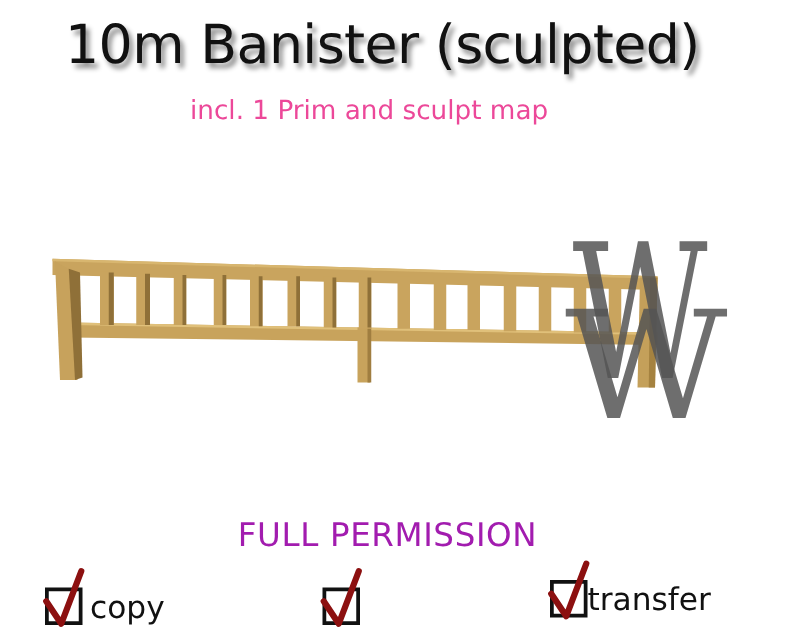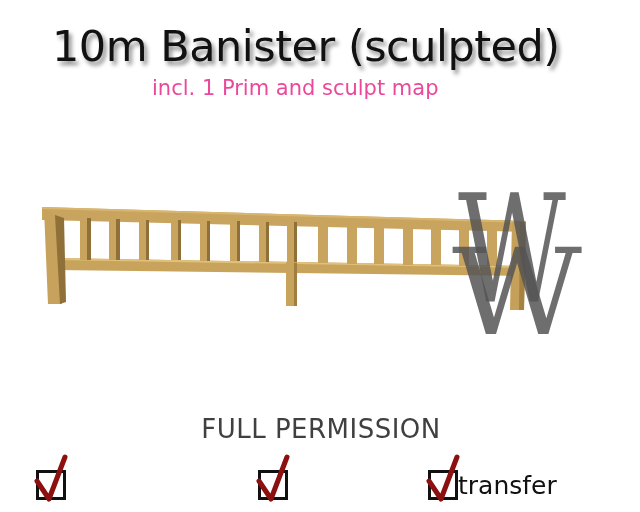--- a/index.html
+++ b/index.html
@@ -5,46 +5,45 @@
   html, body { margin: 0; padding: 0; }
   body {
     width: 640px; height: 512px; background: #ffffff; position: relative; overflow: hidden;
     font-family: "DejaVu Sans", sans-serif; color: #111;
   }
   .title {
     position: absolute; left: 52px; top: 10px; width: 580px;
     font-size: 43px; line-height: 52px; color: #111; white-space: nowrap;
     text-shadow: 3px 4px 4px rgba(0,0,0,0.45);
     letter-spacing: -0.5px;
-    margin-top: 10px;
   }
   .subtitle {
     position: absolute; left: 152px; top: 74px;
     font-size: 21px; line-height: 28px; color: #ec4899; white-space: nowrap;
   }
   .product-svg { position: absolute; left: 0; top: 0; }
   .perm-heading {
     position: absolute; left: 0; top: 412px; width: 618px; text-align: center;
-    font-size: 26px; line-height: 34px; color: #404040; letter-spacing: 0.5px;
-    padding-left: 12px;
+    font-size: 26px; line-height: 34px; color: #a21caf; letter-spacing: 0.5px;
+    padding-left: 1px;
   }
   .perm-item {
     position: absolute; top: 458px; height: 46px; display: flex; align-items: flex-end;
   }
   .checkbox {
     position: relative; width: 30px; height: 30px; border: 3px solid #111; box-sizing: border-box;
     margin-bottom: 4px;
   }
   .checkbox svg { position: absolute; left: -6px; top: -20px; overflow: visible; }
   .perm-label {
     font-size: 25px; line-height: 32px; color: #111; margin-left: 6px; margin-bottom: 2px;
   }
   #perm-copy { left: 36px; }
   #perm-modify { left: 258px; }
-  #perm-transfer { left: 428px; }
+  #perm-transfer { left: 440px; align-items: center; }
   #perm-modify .perm-label, #perm-transfer .perm-label { margin-left: 0; }
 </style>
 </head>
 <body>
 
 <div class="title">10m Banister (sculpted)</div>
 <div class="subtitle">incl. 1 Prim and sculpt map</div>
 
 <svg class="product-svg" width="640" height="400" viewBox="0 0 640 400">
   <g>
@@ -99,20 +98,21 @@
 </svg>
 
 <div class="perm-heading">FULL PERMISSION</div>
 
 <div class="perm-item" id="perm-copy">
   <div class="checkbox">
     <svg width="44" height="50">
       <path d="M4,28 L16,46 L32,4" stroke="#8c1010" stroke-width="5" fill="none" stroke-linecap="round" stroke-linejoin="round"></path>
     </svg>
   </div>
+  <span class="perm-label">copy</span>
 </div>
 
 <div class="perm-item" id="perm-modify">
   <div class="checkbox">
     <svg width="44" height="50">
       <path d="M4,28 L16,46 L32,4" stroke="#8c1010" stroke-width="5" fill="none" stroke-linecap="round" stroke-linejoin="round"></path>
     </svg>
   </div>
 </div>
 

